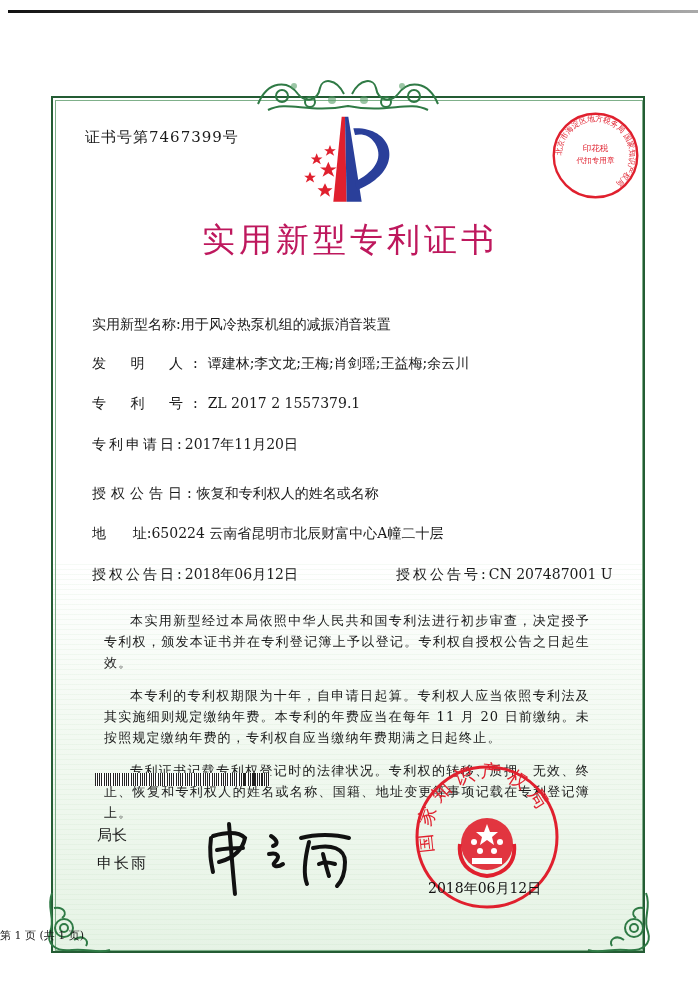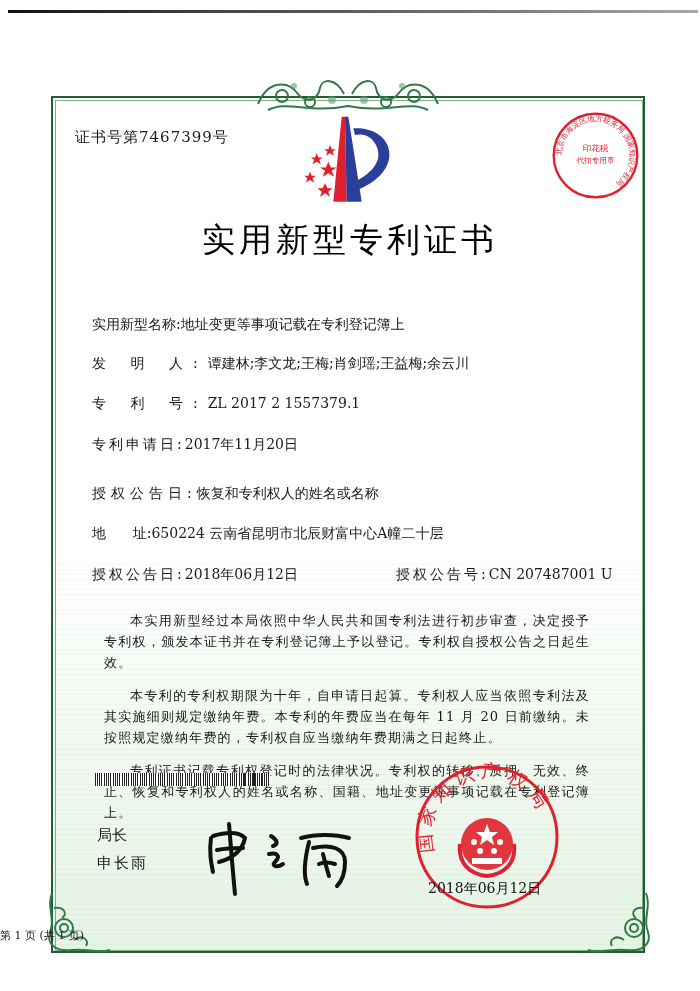--- a/index.html
+++ b/index.html
@@ -30,30 +30,30 @@
     background-image: repeating-linear-gradient(to bottom, rgba(150,200,150,0.0) 0px, rgba(150,200,150,0.0) 4px, rgba(150,200,150,0.18) 5px);
   }
   .ornament-top {
     position:absolute; left:248px; top:70px; width:200px; height:48px;
   }
   .corner { position:absolute; width:70px; height:70px; }
   .corner.bl { left:42px; top:888px; }
   .corner.br { left:586px; top:888px; transform:scaleX(-1); }
 
   .cert-no {
-    position:absolute; left:75px; top:128px; font-size:15px; letter-spacing:1px;text-align:right;
+    position:absolute; left:85px; top:128px; font-size:15px; letter-spacing:1px;text-align:right;
   }
   .logo { position:absolute; left:290px; top:110px; width:120px; height:100px; }
   .stamp-top {
     position:absolute; left:548px; top:108px; width:95px; height:95px;
   }
   .title {
     position:absolute; left:0; width:700px; top:218px; text-align:center;
     font-family:"DejaVu Sans", "Liberation Sans", sans-serif;
-    font-size:33px; letter-spacing:4px; color:#000000;
+    font-size:33px; letter-spacing:4px; color:#be185d;
   }
   .field {
     position:absolute; left:92px; font-size:14px; white-space:nowrap;
   }
   .field .lbl { display:inline-block; }
   .field .val { display:inline-block; }
   .spread { letter-spacing:10px; }
   .f1 { top:316px; }
   .f2 { top:355px; }
   .f3 { top:395px; }
@@ -155,21 +155,21 @@
   <circle cx="50" cy="50" r="44" fill="none" stroke="#e0202e" stroke-width="2.5"></circle>
   <text x="50" y="45" text-anchor="middle" font-size="9" fill="#e0202e" font-family="DejaVu Serif, serif">印花税</text>
   <text x="50" y="58" text-anchor="middle" font-size="8" fill="#e0202e" font-family="DejaVu Serif, serif">代扣专用章</text>
   <path id="ringpath" d="M14 50 A36 36 0 1 1 86 50 A36 36 0 1 1 14 50" fill="none"></path>
   <text font-size="8" fill="#e0202e" font-family="DejaVu Serif, serif"><textPath href="#ringpath">北京市海淀区地方税务局 国家知识产权局</textPath></text>
 </svg>
 
 <div class="title">实用新型专利证书</div>
 
 <div class="field f1">
-  <span class="lbl">实用新型名称:</span><span class="val">地址变更等事项记载在专利登记簿上</span>
+  <span class="lbl">实用新型名称:</span><span class="val">用于风冷热泵机组的减振消音装置</span>
 </div>
 <div class="field f2">
   <span class="lbl spread">发 明 人:</span><span class="val">谭建林;李文龙;王梅;肖剑瑶;王益梅;余云川</span>
 </div>
 <div class="field f3">
   <span class="lbl spread">专 利 号:</span><span class="val">ZL 2017 2 1557379.1</span>
 </div>
 <div class="field f4">
   <span class="lbl" style="letter-spacing:3px">专利申请日:</span><span class="val">2017年11月20日</span>
 </div>

